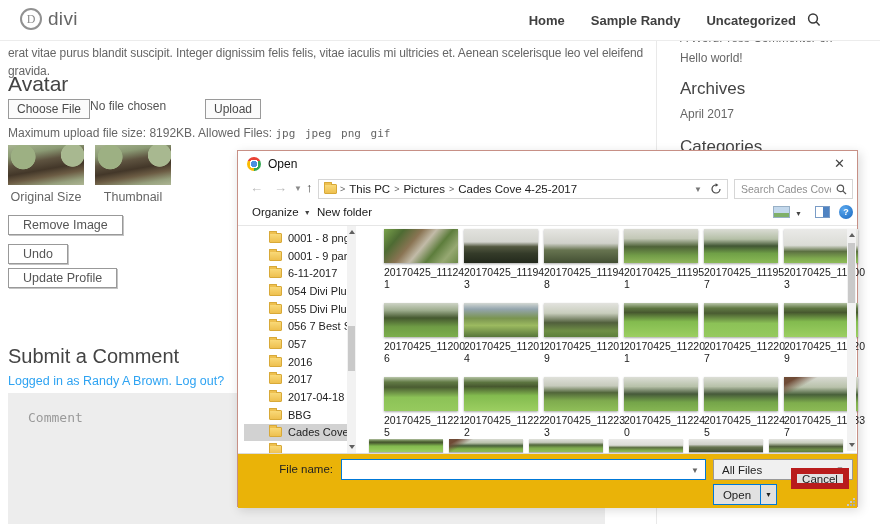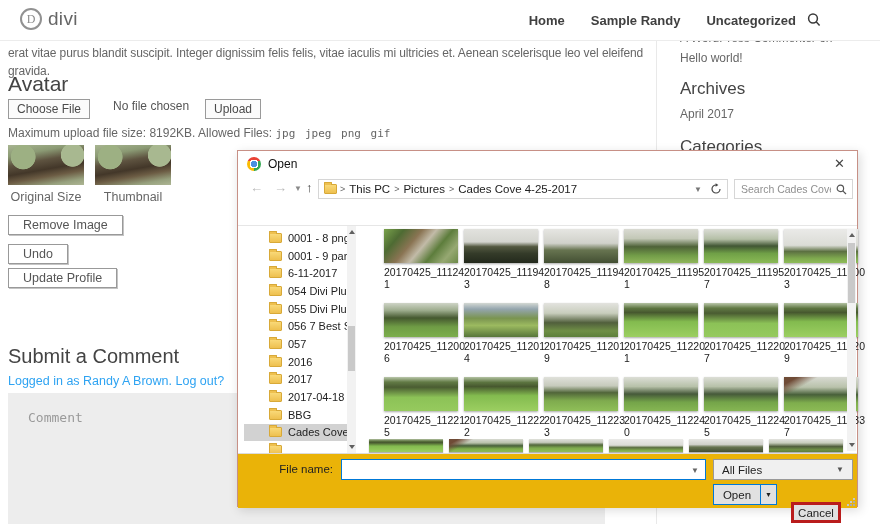--- a/index.html
+++ b/index.html
@@ -16,21 +16,21 @@
 .nav .nav-item{font-size:13px;font-weight:bold;color:#404040;cursor:pointer;white-space:nowrap}
 .hdr-search{position:absolute;left:806px;top:12px;cursor:pointer}
 
 
 .para{position:absolute;left:8px;top:44px;width:652px;font-size:12px;line-height:1.5;color:#666;letter-spacing:-.1px}
 .h-site{position:absolute;color:#444;font-weight:500}
 .h-avatar{left:8px;top:72px;font-size:21px}
 .h-comment{left:8px;top:345px;font-size:20px}
 .file-row{position:absolute;left:8px;top:99px;display:flex;}
 .btn-plain{border:1px solid #9a9a9a;background:#fbfbfb;color:#4a4a4a;font-size:12px;padding:2px 8px;font-family:"Liberation Sans",sans-serif;cursor:pointer}
-.no-file{margin-left:23px;font-size:12px;color:#555}
+.no-file{margin-left:0;font-size:12px;color:#555}
 .btn-upload{position:absolute;left:205px;top:99px}
 .max-upload{position:absolute;left:8px;top:126px;font-size:12px;color:#666}
 .max-upload code{font-family:"DejaVu Sans Mono",monospace;font-size:11px;word-spacing:3px}
 .thumb-fig{position:absolute;top:145px;width:76px;text-align:center}
 .fig-a{left:8px}.fig-b{left:95px}
 .cabin{width:76px;height:40px;background:
  radial-gradient(circle at 20% 30%,#9db083 0 18%,transparent 19%),
  radial-gradient(circle at 85% 25%,#a8b890 0 16%,transparent 17%),
  linear-gradient(170deg,#a8b591 0%,#8b9a74 22%,#5e5340 40%,#433729 58%,#6c5c44 72%,#97a17e 88%,#aeb694 100%)}
 .fig-cap{font-size:12.5px;color:#666;margin-top:5px}
@@ -132,21 +132,21 @@
 .fn-label{position:absolute;left:0;top:9px;width:95px;text-align:right;font-size:11.5px;color:#222}
 .fn-input{position:absolute;left:103px;top:5px;width:365px;height:21px;border:1px solid #0078d7;background:#fff}
 .fn-input input{width:340px;height:19px;border:none;outline:none;padding-left:5px;font-size:11.5px;font-family:"Liberation Sans",sans-serif}
 .fn-chev{position:absolute;right:6px;top:6px;font-size:8px;color:#666}
 .ft-select{position:absolute;left:475px;top:5px;width:140px;height:21px;border:1px solid #999;background:#f0f0f0;display:flex;align-items:center;padding:0 8px;cursor:pointer}
 .ft-select .chev{margin-left:auto;font-size:8px;color:#555}
 .btn-open{position:absolute;left:475px;top:30px;width:64px;height:21px;border:1px solid #0078d7;background:#e1e1e1;display:flex;align-items:stretch;cursor:pointer}
 .btn-open .main{flex:1;display:flex;align-items:center;justify-content:center;font-size:11.5px;color:#222}
 .btn-open .split{width:1px;background:#0078d7}
 .btn-open .drop{width:15px;display:flex;align-items:center;justify-content:center;font-size:7px;color:#222}
-.btn-cancel{position:absolute;left:553px;top:48px;width:50px;height:21px;border:3px solid #b91c1c;background:#e1e1e1;font-size:11.5px;color:#222;display:flex;align-items:center;justify-content:center;cursor:pointer}
+.btn-cancel{position:absolute;left:553px;top:14px;width:58px;height:21px;border:6px solid #b91c1c;background:#e1e1e1;font-size:11.5px;color:#222;display:flex;align-items:center;justify-content:center;cursor:pointer}
 .grip{position:absolute;right:2px;bottom:2px;width:9px;height:9px}
 .grip::before{content:"";position:absolute;right:0;bottom:0;width:2px;height:2px;background:#aaa;
  box-shadow:-3px 0 #aaa,0 -3px #aaa,-3px -3px #c7c7c7,-6px 0 #c7c7c7,0 -6px #c7c7c7}
 svg{display:block}
 </style>
 </head>
 <body>
 
 <div id="page">
 
@@ -242,20 +242,31 @@
         <input placeholder="Search Cades Cove 4-25-2017" style="">
         <span class="search-mag">
           <svg width="11" height="11" viewBox="0 0 11 11">
               <circle cx="4.4" cy="4.4" r="3.2" fill="none" stroke="#555" stroke-width="1.2"></circle>
               <line x1="6.8" y1="6.8" x2="10" y2="10" stroke="#555" stroke-width="1.2"></line>
             </svg>
         </span>
       </div>
     </div>
 
+    <div class="dlg-toolbar">
+      <span class="tb-item tb-organize">
+          <span>Organize</span>
+          <span class="tb-caret">▼</span>
+        </span>
+      <span class="tb-item tb-newfolder">New folder</span>
+      <span class="views-icon"></span>
+      <span class="views-caret">▼</span>
+      <span class="pane-icon"></span>
+      <span class="help-icon">?</span>
+    </div>
     <div class="tb-sep"></div>
 
     <div class="tree-panel">
       <div class="tree-rows">
           <div class="tree-row">
             <span class="fold"></span>
             <span class="tree-label">0001 - 8 pngs</span>
           </div>
           <div class="tree-row">
             <span class="fold"></span>

